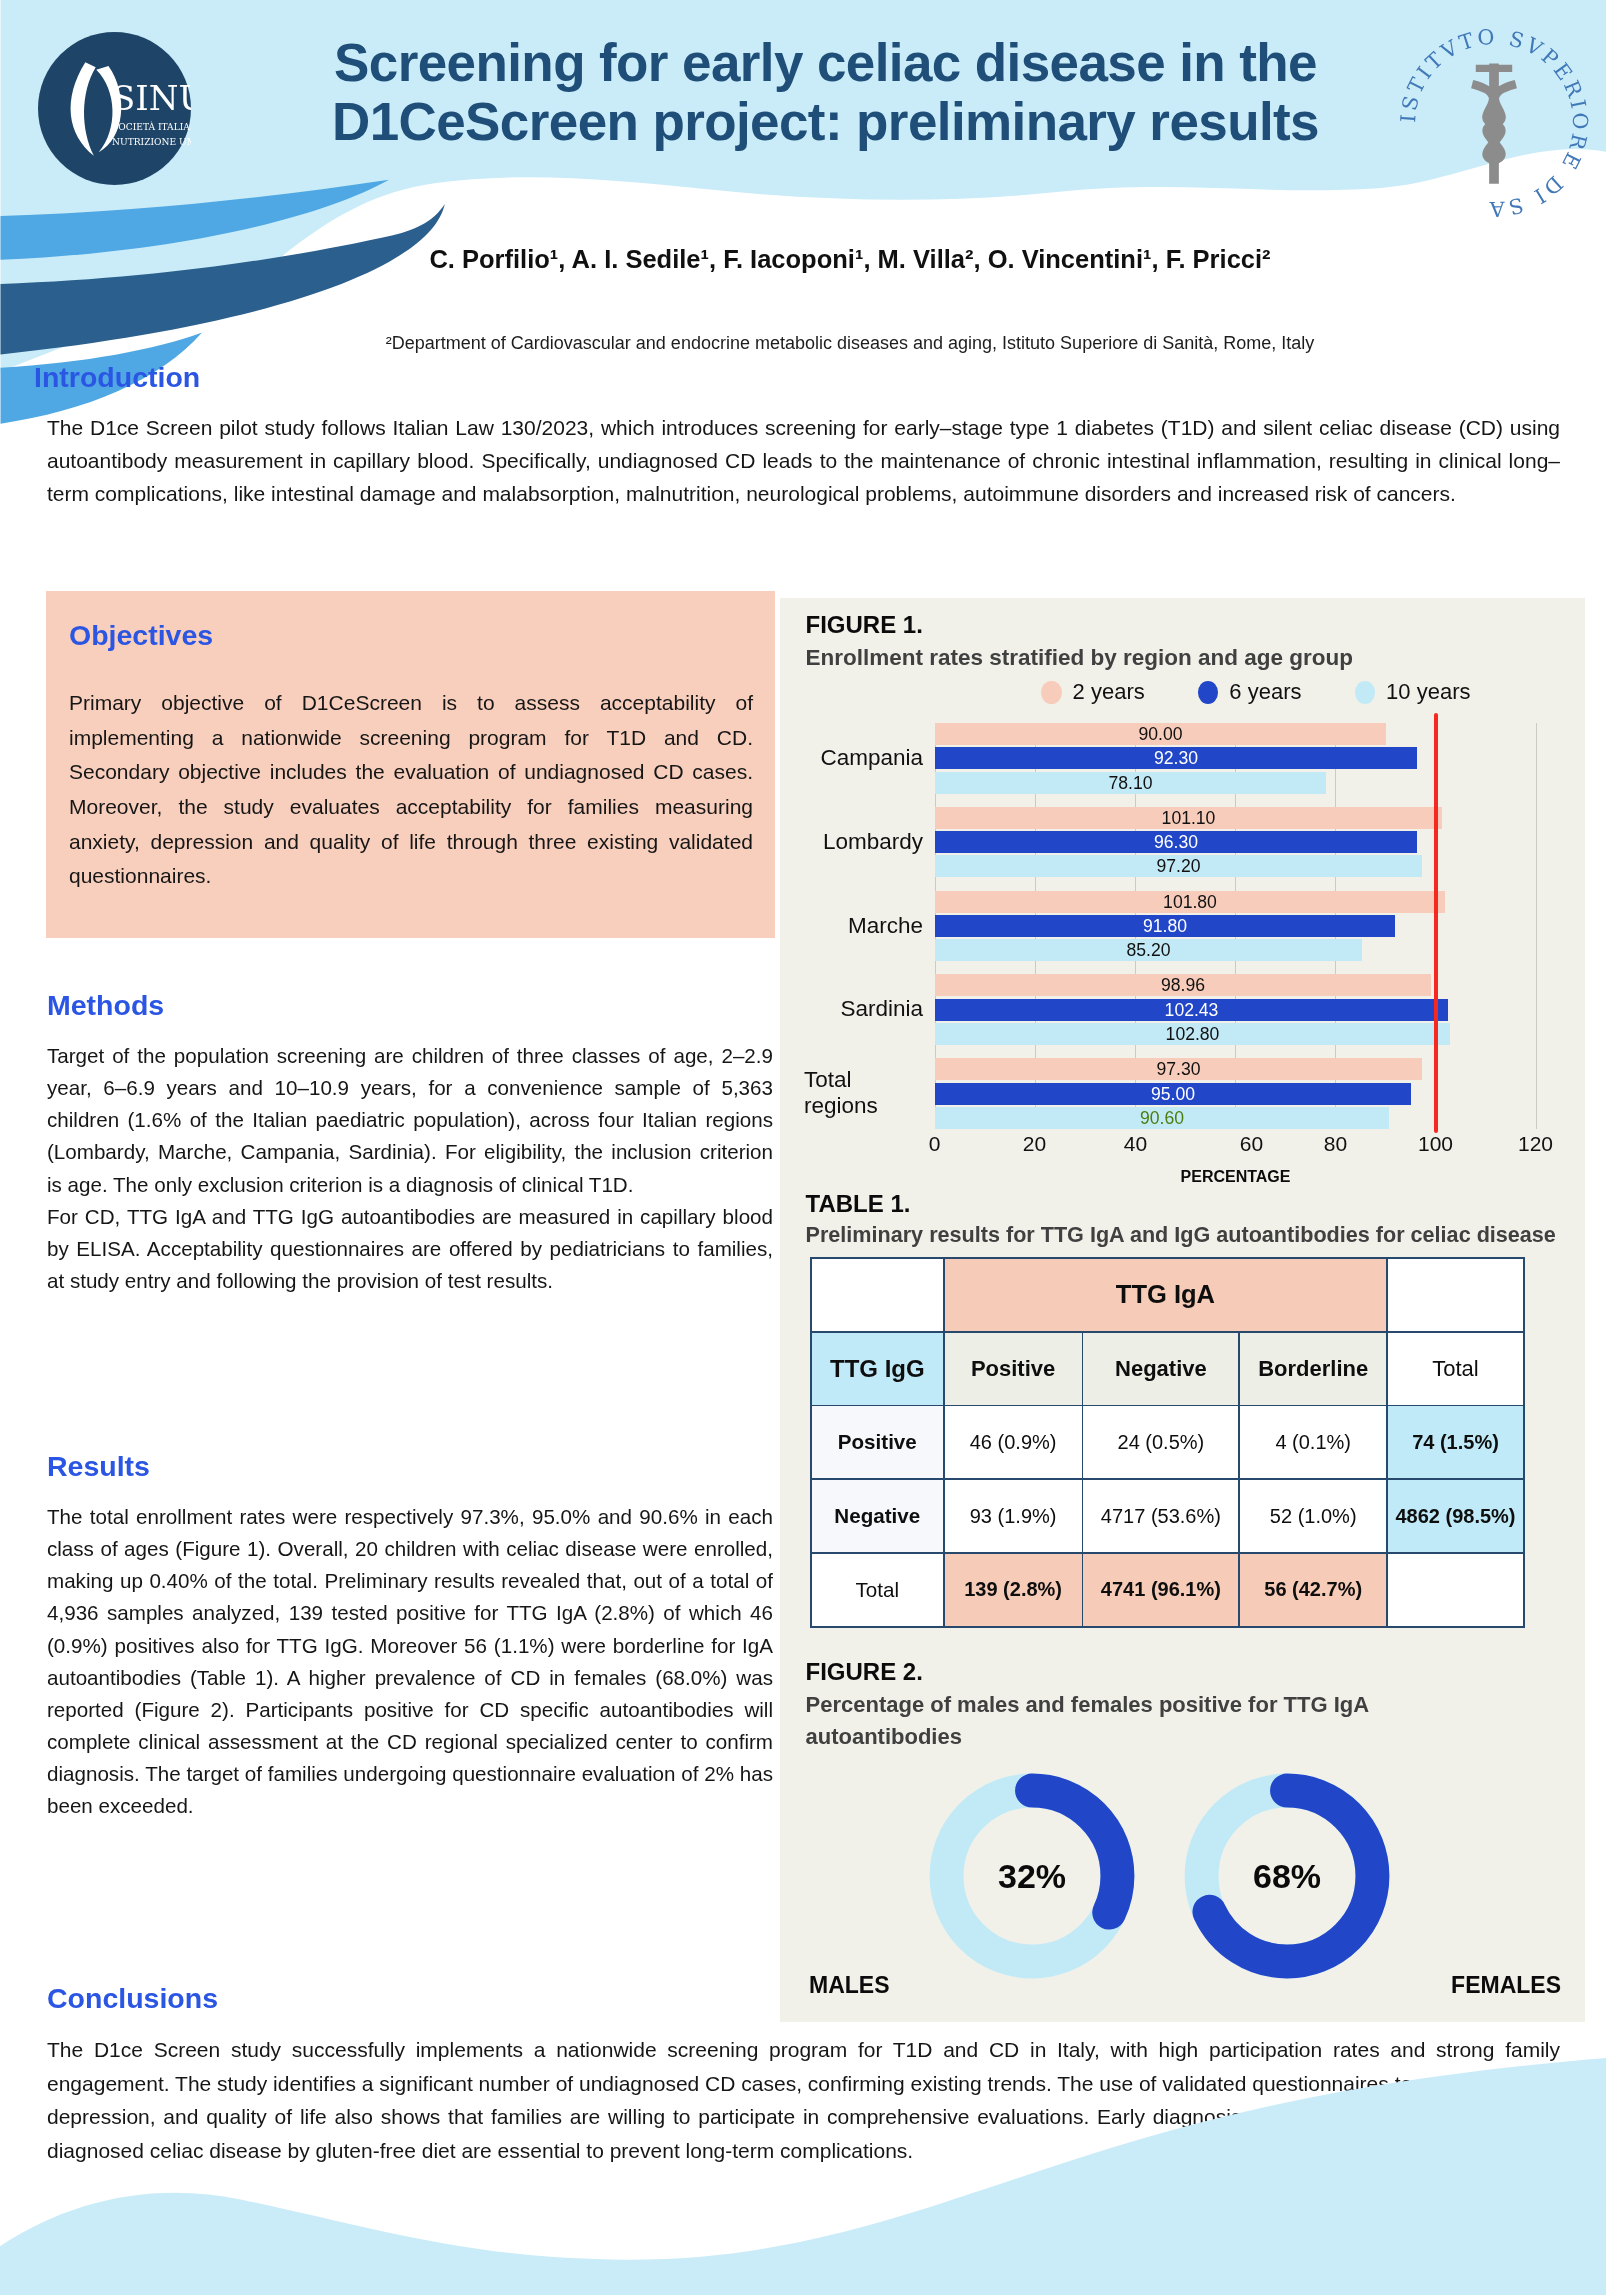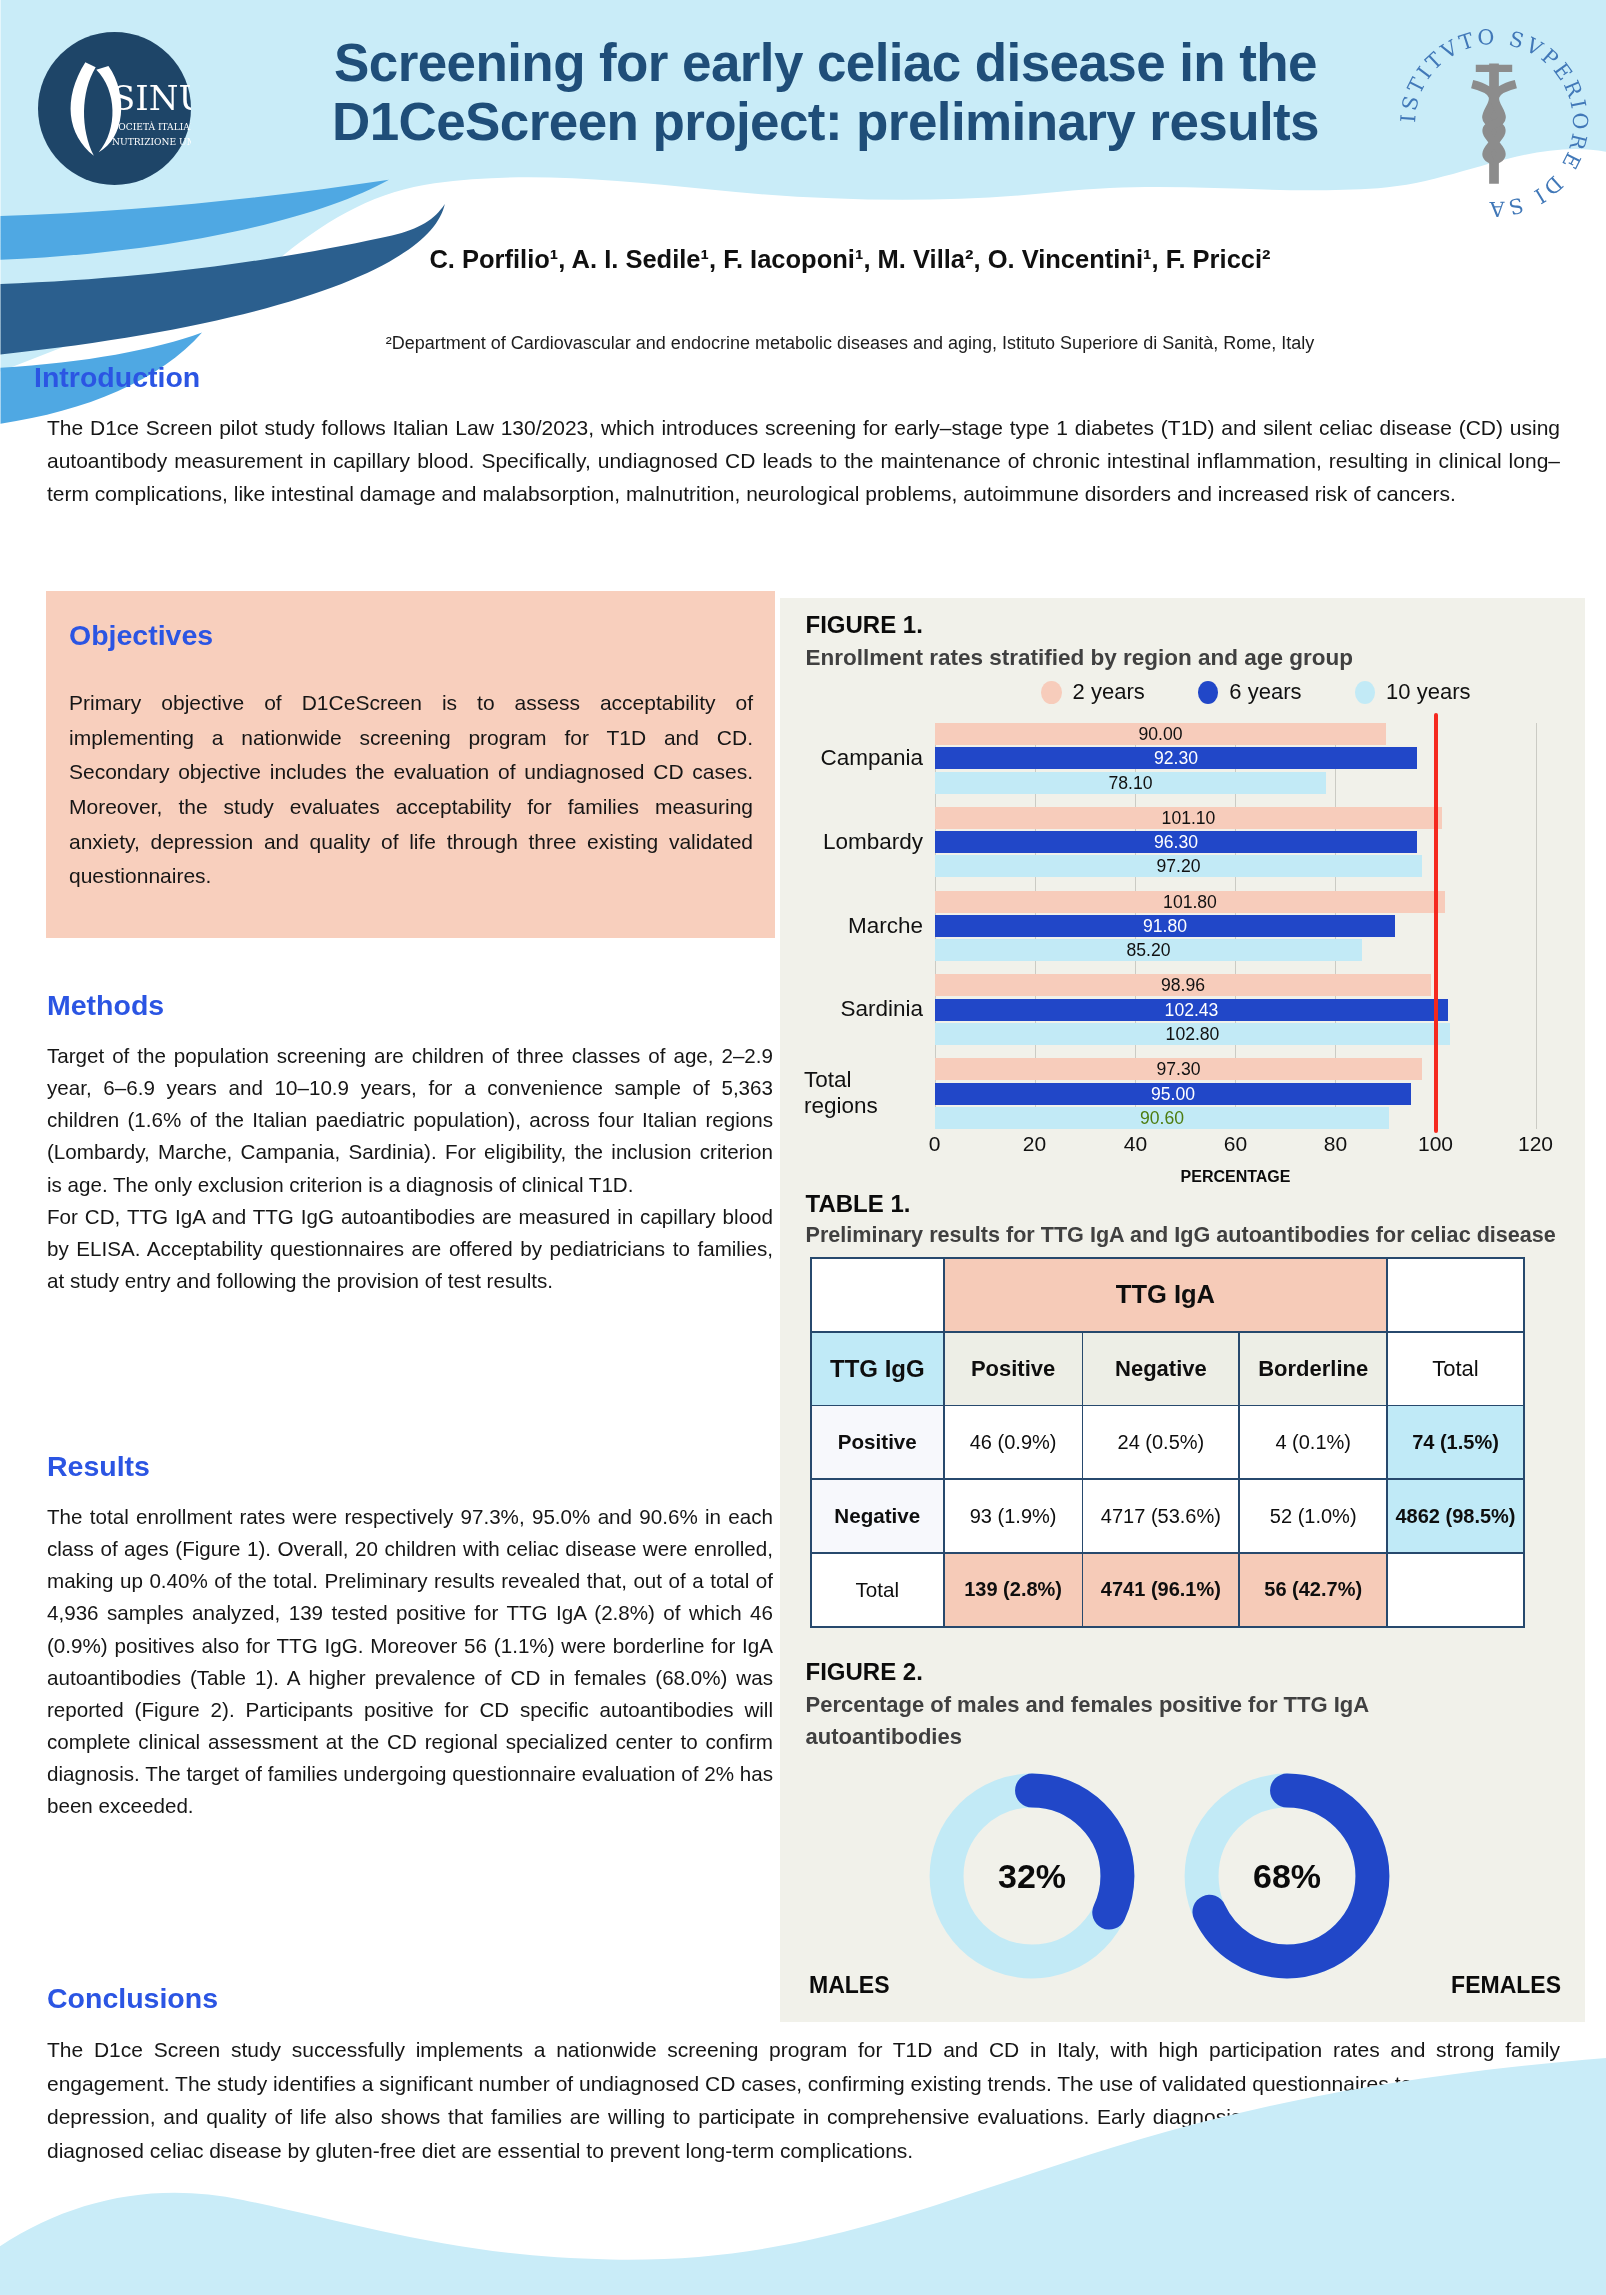--- a/index.html
+++ b/index.html
@@ -158,21 +158,21 @@
         </div>
       </div>
     <div class="chart" id="chart">
         <div class="gridline" style="left: 131px; top: 6px;"></div>
         <div class="tick-label" style="left: 103px;">0</div>
         <div class="gridline" style="left: 231px; top: 6px;"></div>
         <div class="tick-label" style="left: 203px;">20</div>
         <div class="gridline" style="left: 331px; top: 6px;"></div>
         <div class="tick-label" style="left: 304px;">40</div>
         <div class="gridline" style="left: 431px; top: 6px;"></div>
-        <div class="tick-label" style="left: 404px;">60</div>
+        <div class="tick-label" style="left: 420px;">60</div>
         <div class="gridline" style="left: 531px; top: 6px;"></div>
         <div class="tick-label" style="left: 504px;">80</div>
         <div class="gridline" style="left: 632px; top: 6px;"></div>
         <div class="tick-label" style="left: 604px;">100</div>
         <div class="gridline" style="left: 732px; top: 6px;"></div>
         <div class="tick-label" style="left: 704px;">120</div>
         <div class="region-label" style="top: 6px;">Campania</div>
         <div class="bar" style="left: 131px; top: 6px; width: 451px; background: rgb(247, 204, 187);">
           <span class="bar-label" style="color: rgb(17, 17, 17);">90.00</span>
         </div>

